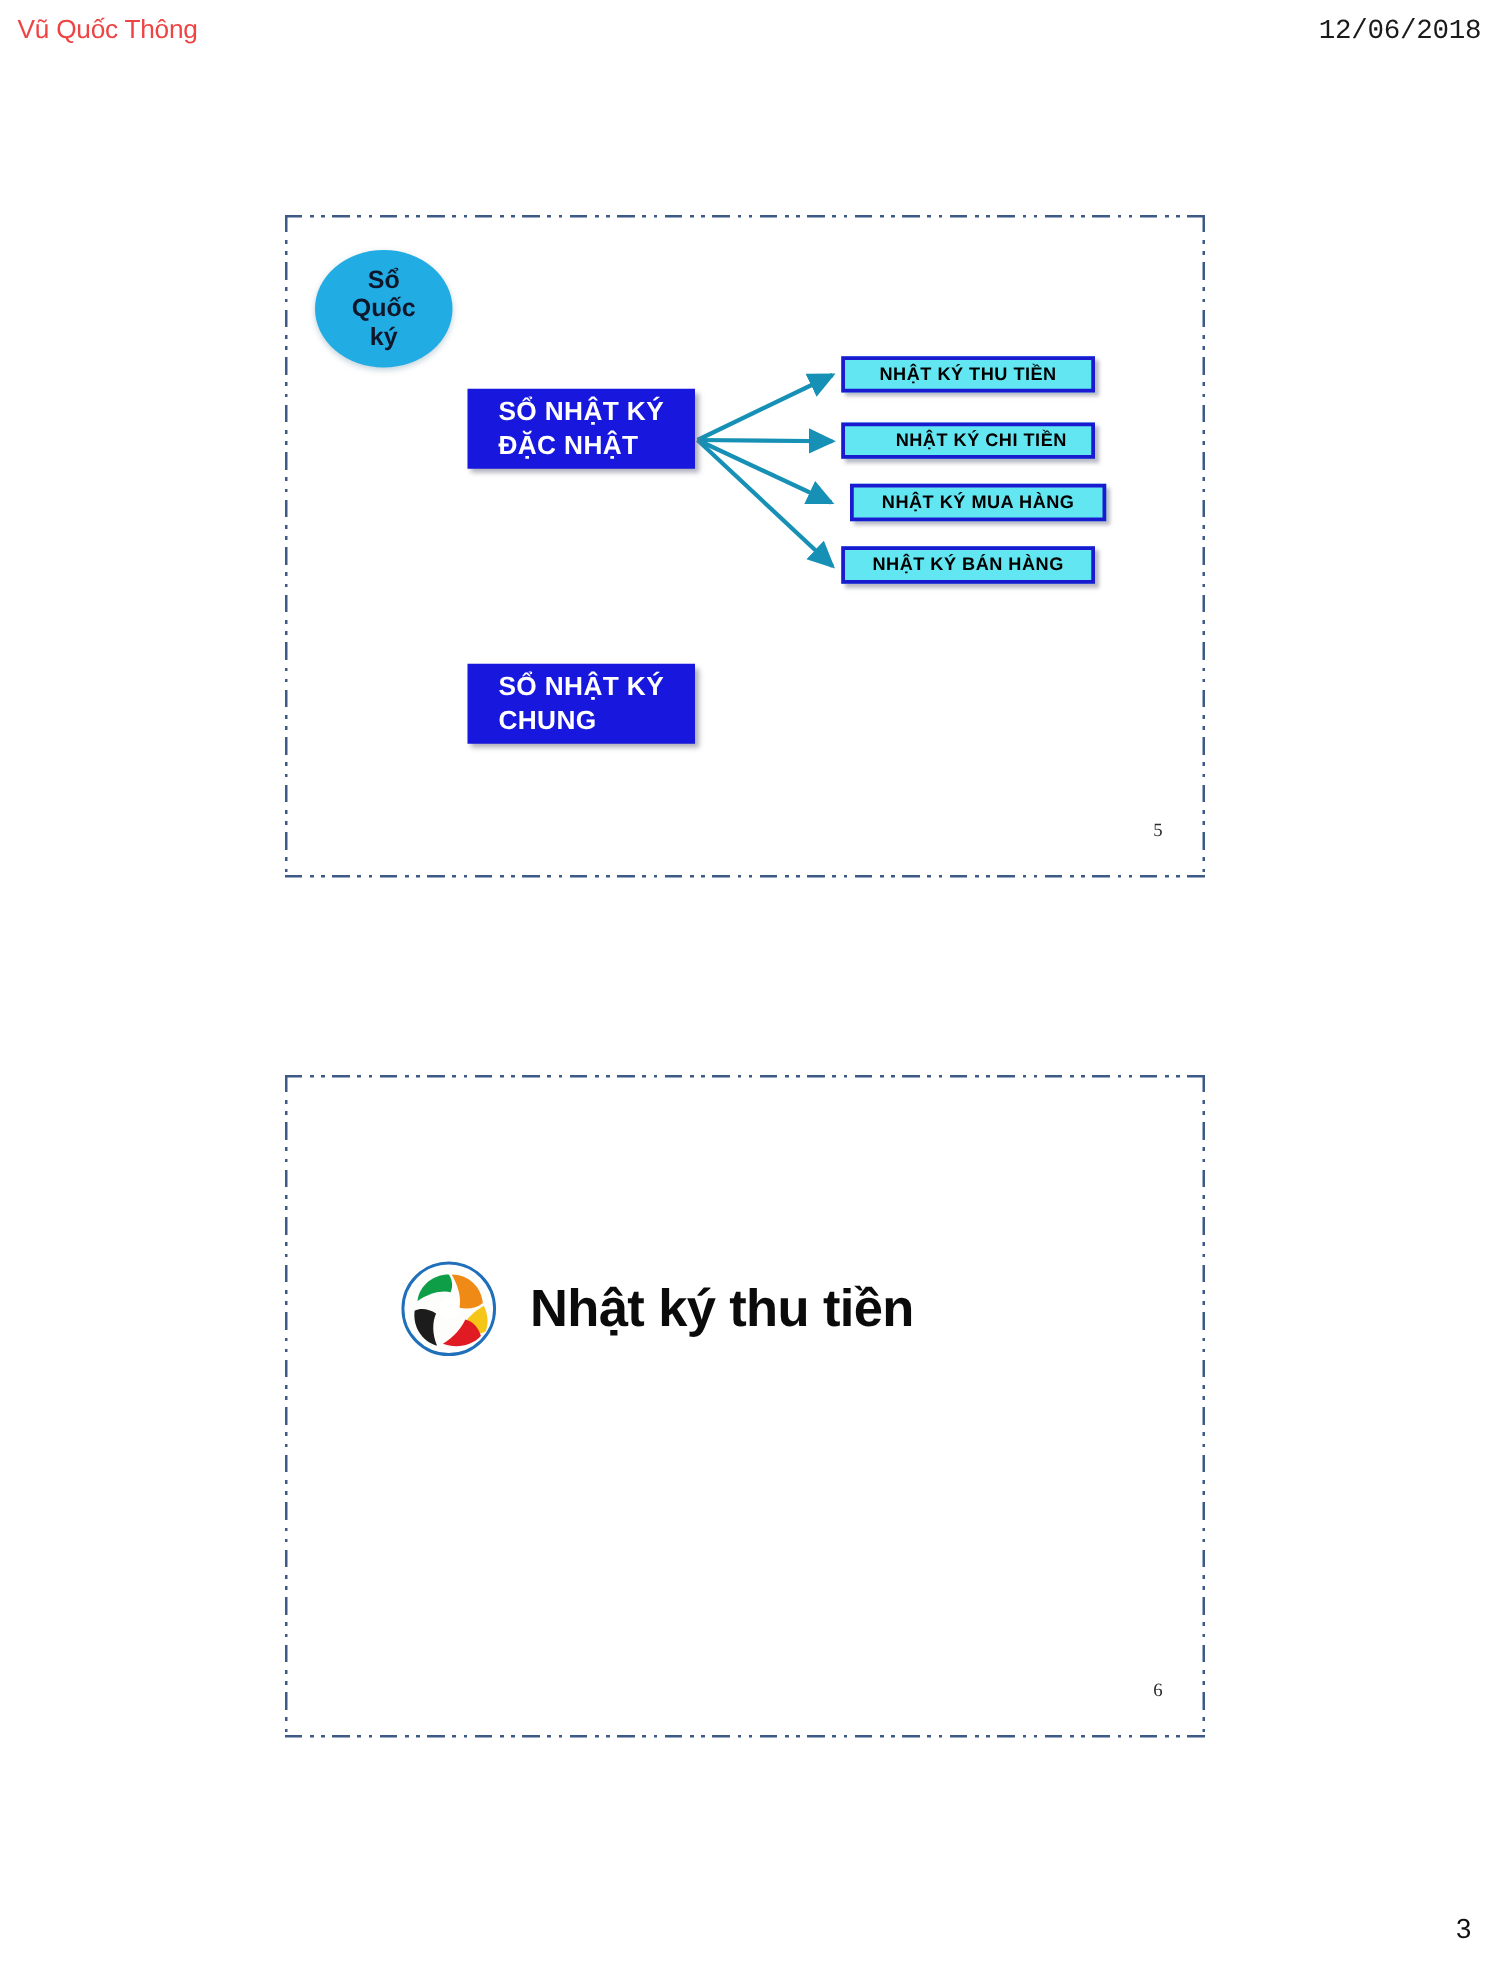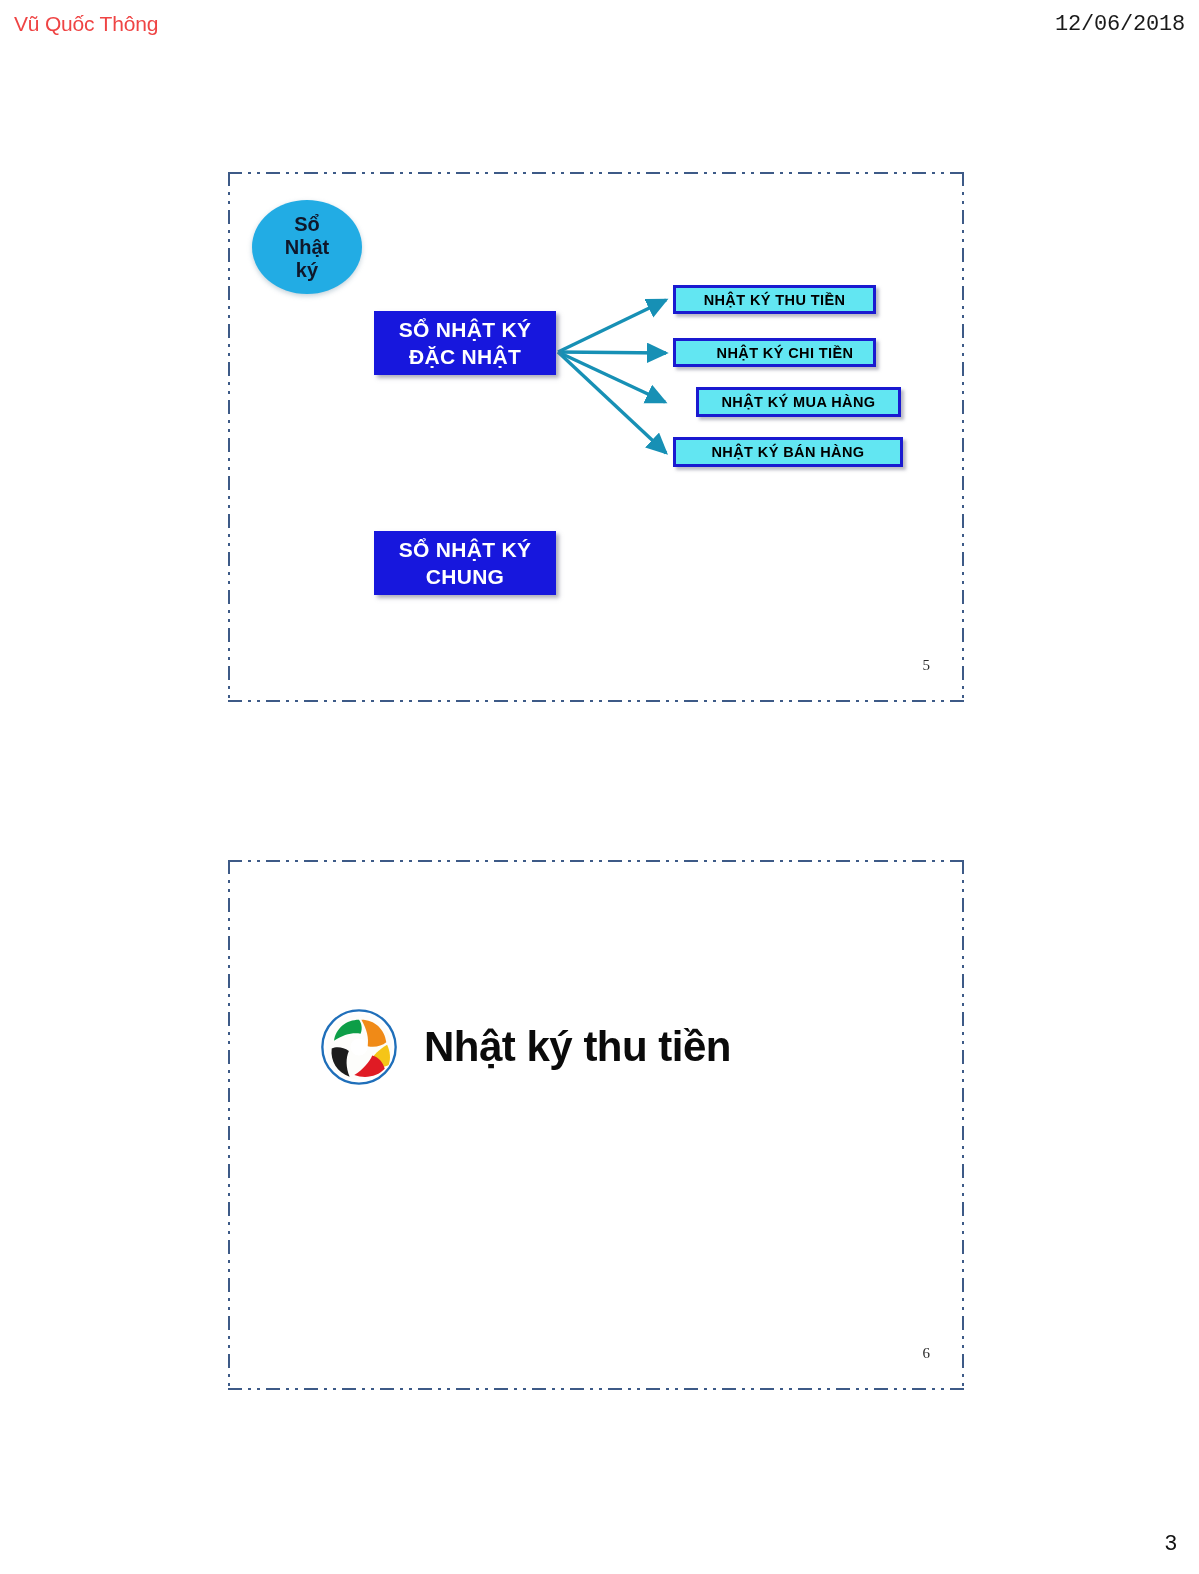--- a/index.html
+++ b/index.html
@@ -97,21 +97,20 @@
   .circle-node span { display: block; }
 
   
   .blue-box {
     position: absolute;
     background: #1717dd;
     color: #ffffff;
     font-weight: bold;
     font-size: 21px;
     line-height: 27px;
-    text-align: center;
     display: flex;
     align-items: center;
     justify-content: center;
     box-shadow: 3px 3px 4px rgba(110,110,130,0.55);
     letter-spacing: 0.3px;
   }
   #box-special { left: 146px; top: 139px; width: 182px; height: 64px; }
   #box-general { left: 146px; top: 359px; width: 182px; height: 64px; }
 
   
@@ -126,22 +125,22 @@
     display: flex;
     align-items: center;
     justify-content: center;
     box-sizing: border-box;
     box-shadow: 3px 3px 3px rgba(120,120,140,0.5);
     letter-spacing: 0.4px;
     white-space: nowrap;
   }
   #cyan-0 { left: 445px; top: 113px; width: 203px; height: 29px; }
   #cyan-1 { left: 445px; top: 166px; width: 203px; height: 29px; padding-left: 21px; }
-  #cyan-2 { left: 468px; top: 215px; width: 205px; height: 30px; }
-  #cyan-3 { left: 445px; top: 265px; width: 230px; height: 30px; }
+  #cyan-2 { left: 452px; top: 215px; width: 205px; height: 30px; }
+  #cyan-3 { left: 445px; top: 265px; width: 203px; height: 30px; }
 
   
   .arrows-svg {
     position: absolute;
     left: 0;
     top: 0;
     width: 736px;
     height: 530px;
     pointer-events: none;
   }
@@ -186,21 +185,21 @@
 <div class="page-header">
   <div class="hdr-author">Vũ Quốc Thông</div>
   <div class="hdr-date">12/06/2018</div>
 </div>
 
 <div class="slide" id="slide-1">
 
   <div class="circle-node">
     <div>
       <span>Sổ</span>
-      <span>Nhật</span>
+      <span>Quốc</span>
       <span>ký</span>
     </div>
   </div>
 
   <svg class="arrows-svg" viewBox="0 0 736 530">
     <defs>
       <marker id="ah" markerWidth="7" markerHeight="7" refX="5.6" refY="3" orient="auto">
         <path d="M0,0 L6.4,3 L0,6 z" fill="#1790b5"></path>
       </marker>
     </defs>

